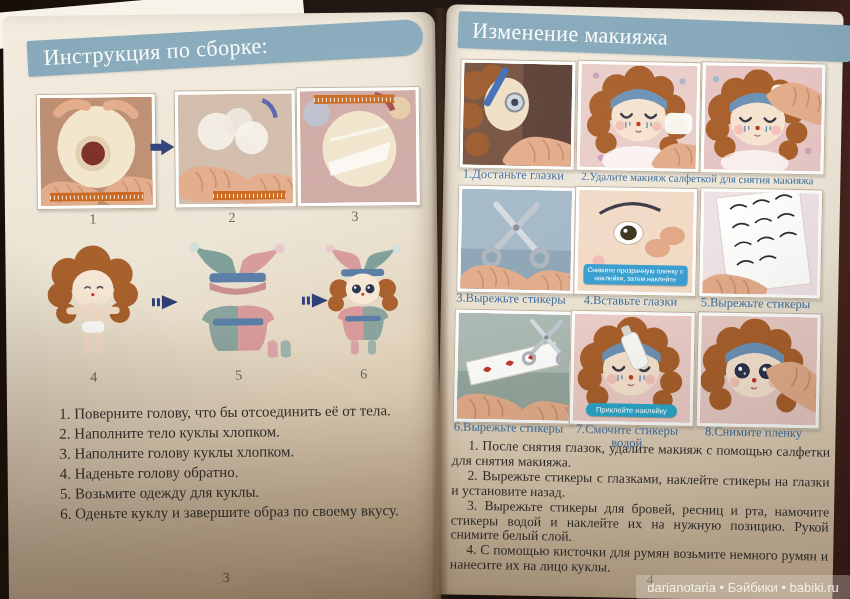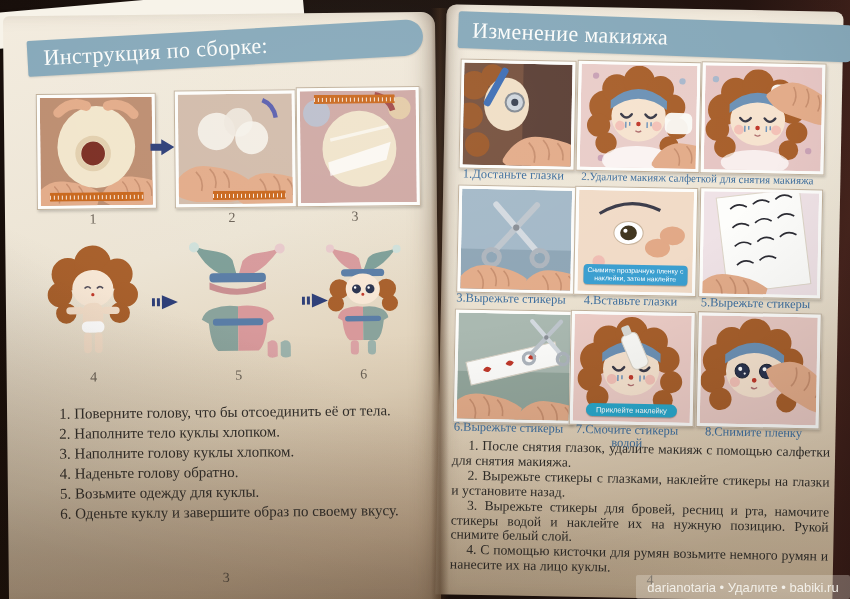--- a/index.html
+++ b/index.html
@@ -442,14 +442,14 @@
       <p>3. Вырежьте стикеры для бровей, ресниц и рта, намочите стикеры водой и наклейте их на нужную позицию. Рукой снимите белый слой.</p>
       <p>4. С помощью кисточки для румян возьмите немного румян и нанесите их на лицо куклы.</p>
     </div>
 
     <div class="pagenum" style="left:211px;top:564px;">4</div>
   </div>
 
   <div class="spine"></div>
   <div class="vignette"></div>
 
-  <div class="watermark">darianotaria • Удалите • babiki.ru</div>
+  <div class="watermark">darianotaria • Бэйбики • babiki.ru</div>
 </div>
 
 </body></html>

